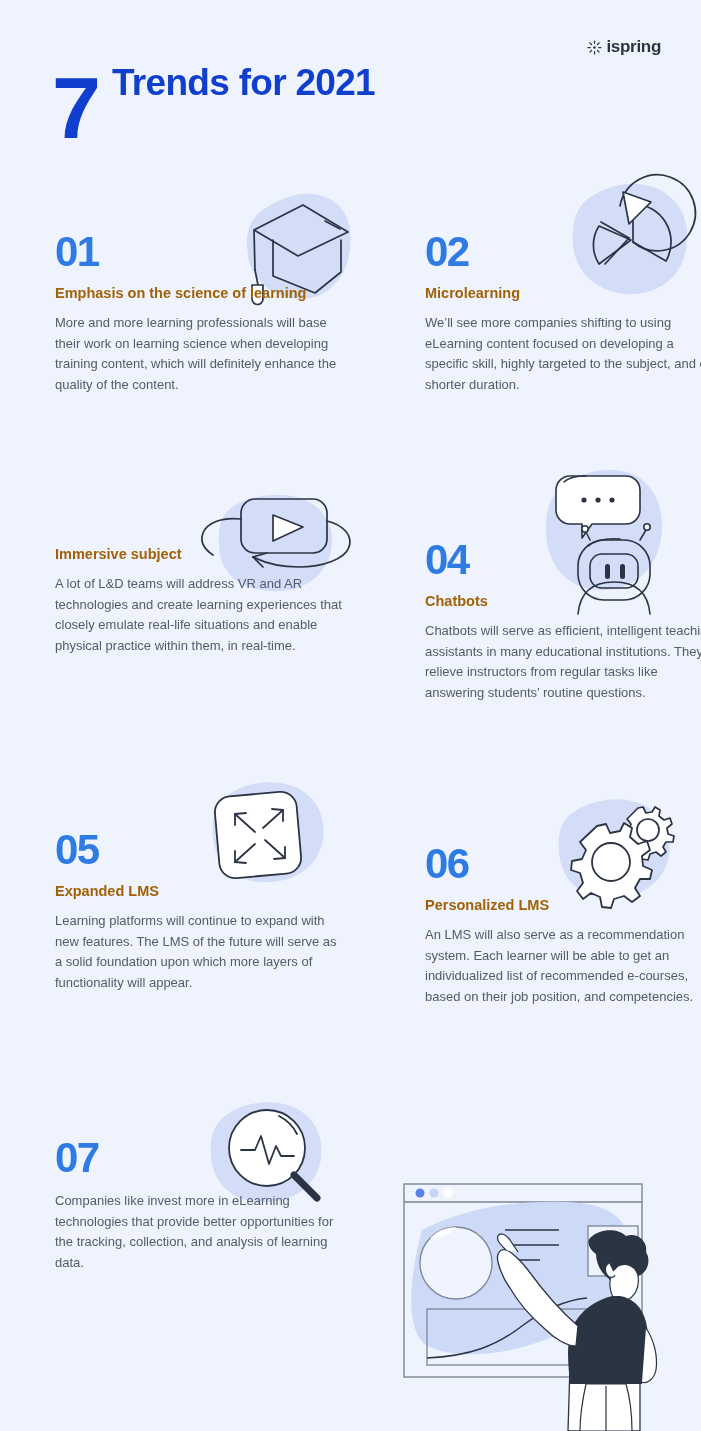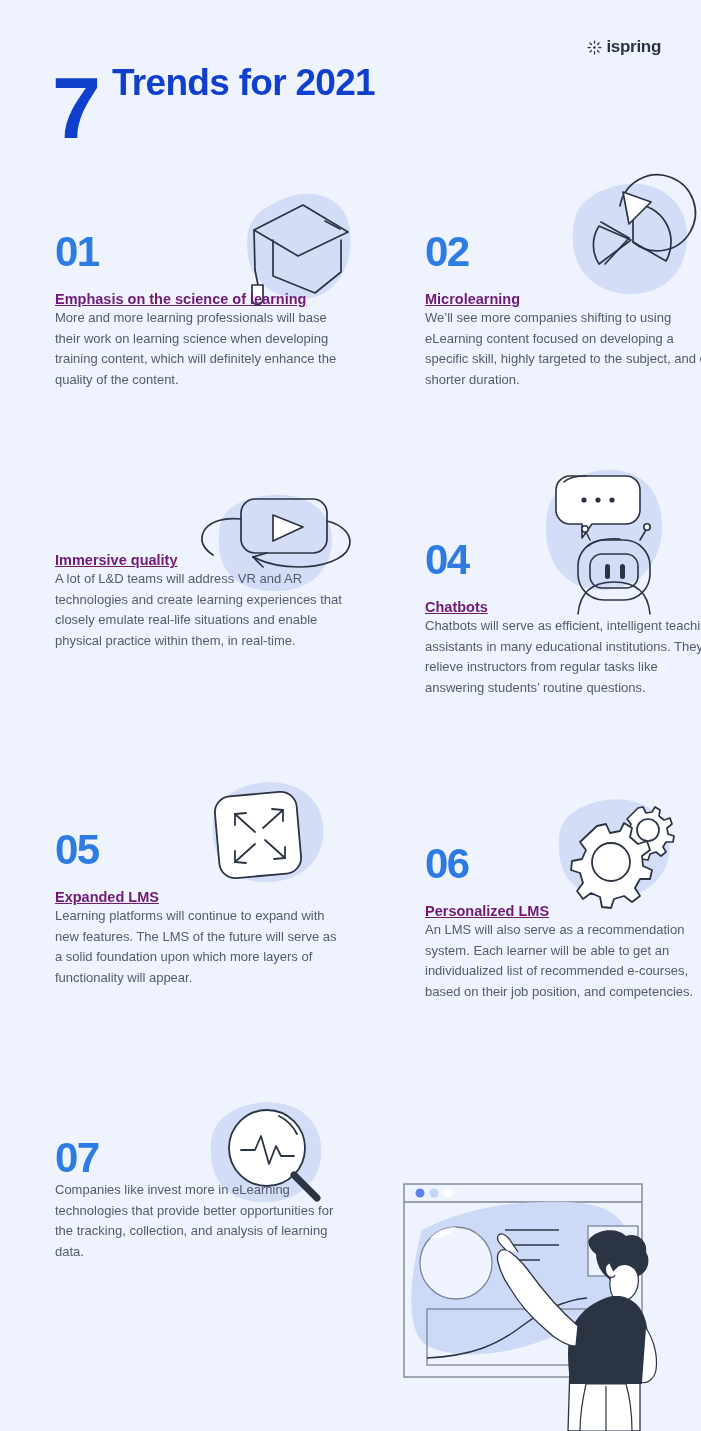--- a/index.html
+++ b/index.html
@@ -74,30 +74,30 @@
     font-weight: 800;
     color: #2e7be4;
     letter-spacing: -1.5px;
     position: relative;
     z-index: 2;
   }
   .trend .ttl {
     font-size: 14.5px;
     line-height: 18px;
     font-weight: 700;
-    color: #701a75;
-    margin-top: 16px;
+    color: #a16207;
+    margin-top: 10px;
     position: relative;
     z-index: 2;
-    text-decoration: underline;
   }
   .trend .body {
     font-size: 13px;
     line-height: 20.5px;
     color: #535c6b;
+    margin-top: 11px;
     position: relative;
     z-index: 2;
   }
 
   
   #trend-1 { left: 55px;  top: 230px; }
   #trend-2 { left: 425px; top: 230px; }
   #trend-3 { left: 55px;  top: 535px; }
   #trend-4 { left: 425px; top: 538px; }
   #trend-5 { left: 55px;  top: 828px; }
@@ -196,21 +196,21 @@
         <g fill="none" stroke="#2b3443" stroke-width="1.7" stroke-linecap="round" stroke-linejoin="round">
           <rect x="46" y="10" width="86" height="54" rx="14"></rect>
           <path d="M78 26 L108 38 L78 52 Z" fill="#ffffff"></path>
           <path d="M46 30 C26 28 12 34 8 44 C5 52 9 60 18 66"></path>
           <path d="M132 32 C148 36 158 46 154 58 C150 70 128 78 104 78 C86 78 70 74 58 68"></path>
           <path d="M58 68 L72 64"></path>
           <path d="M58 68 L68 78"></path>
         </g>
       </svg>
     </div>
-    <div class="ttl">Immersive quality</div>
+    <div class="ttl">Immersive subject</div>
     <div class="body">A lot of L&amp;D teams will address VR and AR technologies and create learning experiences that closely emulate real-life situations and enable physical practice within them, in real-time.</div>
   </div>
 
   <div class="trend" id="trend-4">
     <div class="blob-wrap">
       <svg width="150" height="160" viewBox="0 0 150 160">
         <path d="M62 14 C106 4 132 30 132 68 C132 106 108 130 76 132 C40 134 18 110 16 76 C14 40 30 22 62 14 Z" fill="#d3ddf8"></path>
         <g fill="none" stroke="#2b3443" stroke-width="1.6" stroke-linecap="round" stroke-linejoin="round">
           <path d="M40 18 h56 a14 14 0 0 1 14 14 v20 a14 14 0 0 1 -14 14 H62 l-10 14 v-14 h-12 a14 14 0 0 1 -14 -14 V32 a14 14 0 0 1 14 -14 Z" fill="#ffffff"></path>
           <circle cx="54" cy="42" r="2.6" fill="#2b3443" stroke="none"></circle>

